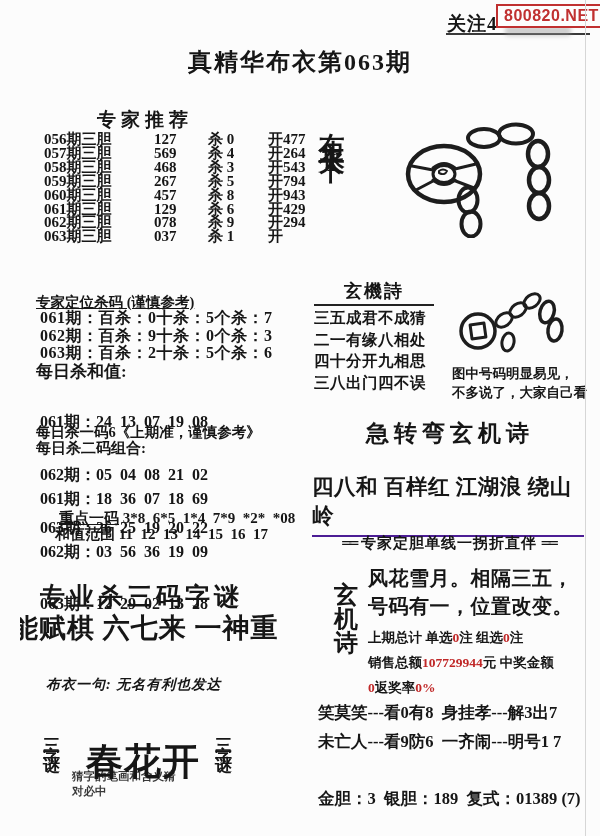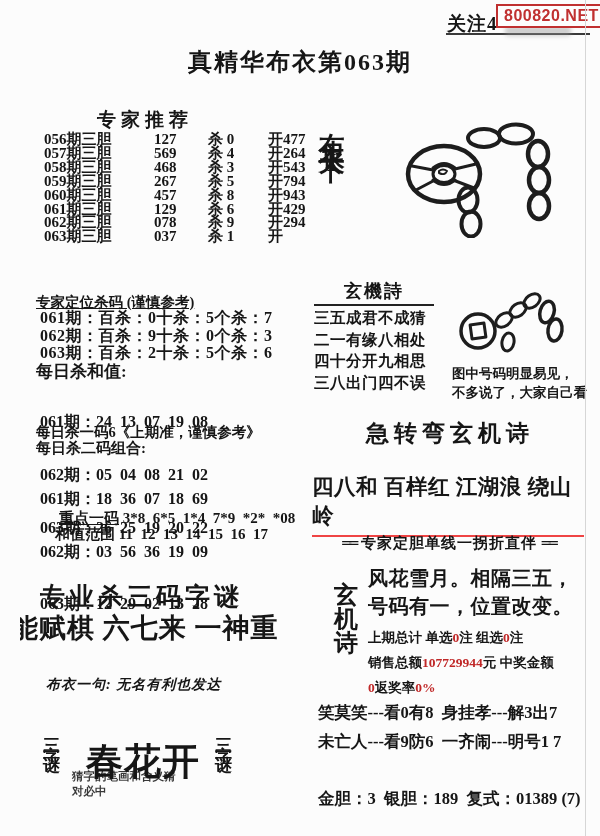--- a/index.html
+++ b/index.html
@@ -45,21 +45,21 @@
   
   .tianxia{left:314px;top:112px;font-size:26px;letter-spacing:9px;height:160px;}
   .bigdraw{left:392px;top:116px;}
   .xj1{left:314px;top:279px;width:120px;}
   .xj1 .hd{text-align:center;font-size:18px;font-weight:bold;border-bottom:2px solid #222;
            padding-bottom:1px;letter-spacing:2px;}
   .xj1 .ln{font-size:15.5px;font-weight:bold;line-height:18.5px;margin-top:3px;letter-spacing:.5px;}
   .smalldraw{left:452px;top:286px;}
   .cap{left:452px;top:364px;font-size:13.5px;line-height:19px;}
   .jz-head{left:310px;top:418px;width:280px;text-align:center;font-size:23px;letter-spacing:5px;}
-  .jz-line{left:312px;top:472px;width:272px;font-size:21.5px;border-bottom:2px solid #ef4444;
+  .jz-line{left:312px;top:472px;width:272px;font-size:21.5px;border-bottom:2px solid #4c1d95;
            padding-bottom:5px;letter-spacing:.5px;}
   .banner{left:303px;top:534px;width:292px;text-align:center;font-size:15px;letter-spacing:1px;}
   .banner .dec{font-family:"DejaVu Sans Mono",monospace;letter-spacing:-2px;}
   .xj2-title{left:330px;top:562px;font-size:24px;letter-spacing:24px;height:150px;}
   .xj2-l1{left:368px;top:565px;font-size:20px;letter-spacing:.5px;}
   .xj2-l2{left:368px;top:593px;font-size:20px;letter-spacing:.5px;}
   .stat1{left:368px;top:629px;font-size:13.5px;}
   .stat2{left:368px;top:654px;font-size:13.5px;}
   .stat3{left:368px;top:679px;font-size:13.5px;}
 

